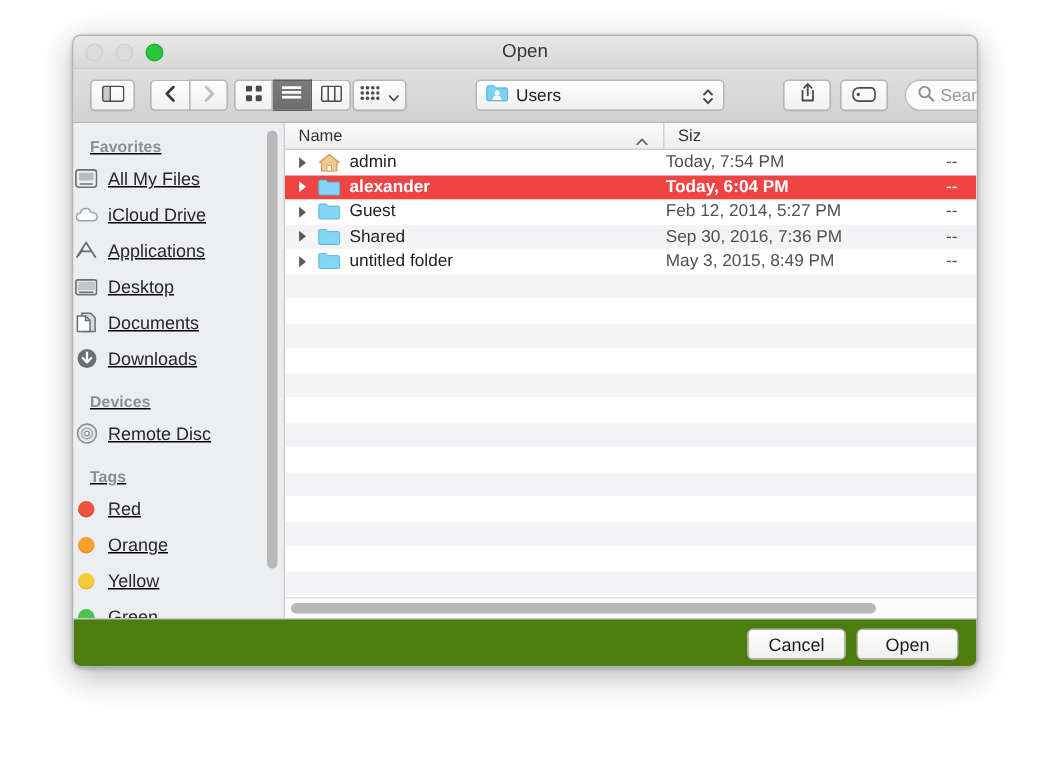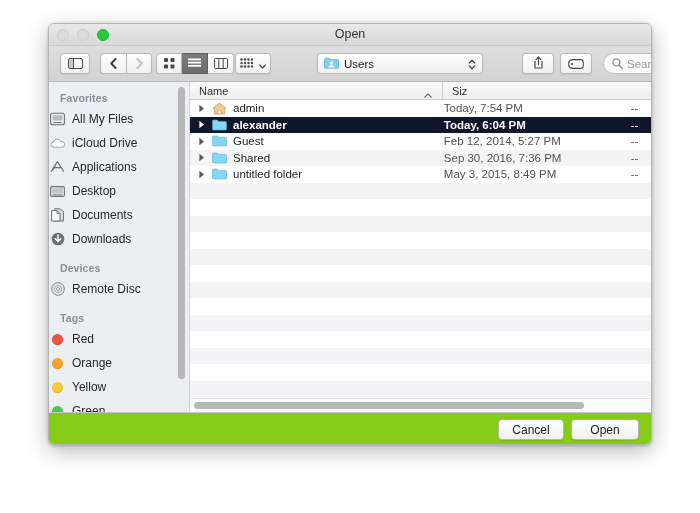--- a/index.html
+++ b/index.html
@@ -186,20 +186,21 @@
 
   
   .sidebar {
     position: relative;
     width: 141px;
     background: #eceef1;
     border-right: 1px solid #d0d1d3;
     box-sizing: border-box;
     padding-top: 7px;
     overflow: hidden;
+    text-decoration: underline;
   }
   .sb-header {
     font-size: 10.5px;
     color: #8b8e93;
     font-weight: bold;
     padding: 3px 0 3px 11px;
     letter-spacing: 0.1px;
   }
   .sb-item {
     height: 24px;
@@ -274,21 +275,21 @@
   .row {
     display: flex;
     height: 16.5px;
     align-items: center;
     font-size: 11.5px;
     color: #1d1d1d;
     box-sizing: border-box;
   }
   .row.odd  { background: #ffffff; justify-content: center; }
   .row.even { background: #f4f4f6; }
-  .row.selected { background: #0f172a; color: #ffffff; }
+  .row.selected { background: #ef4444; color: #ffffff; }
   .cell-name { width: 253px; display: flex; align-items: center; padding-left: 7px; box-sizing: border-box; }
   .cell-date { width: 193px; padding-left: 9px; box-sizing: border-box; color: #505050; }
   .row.selected .cell-date { color: #ffffff; font-weight: bold; }
   .row.selected .fname { font-weight: bold; }
   .cell-size { width: 30px; padding-left: 9px; box-sizing: border-box; color: #505050; text-align: left; }
   .row.selected .cell-size { color: #ffffff; }
   .disc {
     width: 9px; height: 16px;
     display: flex; align-items: center; justify-content: center;
     flex: none;
@@ -314,21 +315,21 @@
     width: 390px;
     height: 7px;
     background: #b8b8b8;
     border-radius: 4px;
   }
 
   
   .footer {
     position: relative;
     height: 33px;
-    background: #84cc16;
+    background: #4d7c0f;
     border-top: 1px solid #c6c6c6;
     box-sizing: border-box;
   }
   .fbtn {
     position: absolute;
     top: 6px;
     height: 21px;
     background: linear-gradient(to bottom, #fefefe, #f0f0f0);
     border: 1px solid #b3b3b3;
     border-radius: 4px;

